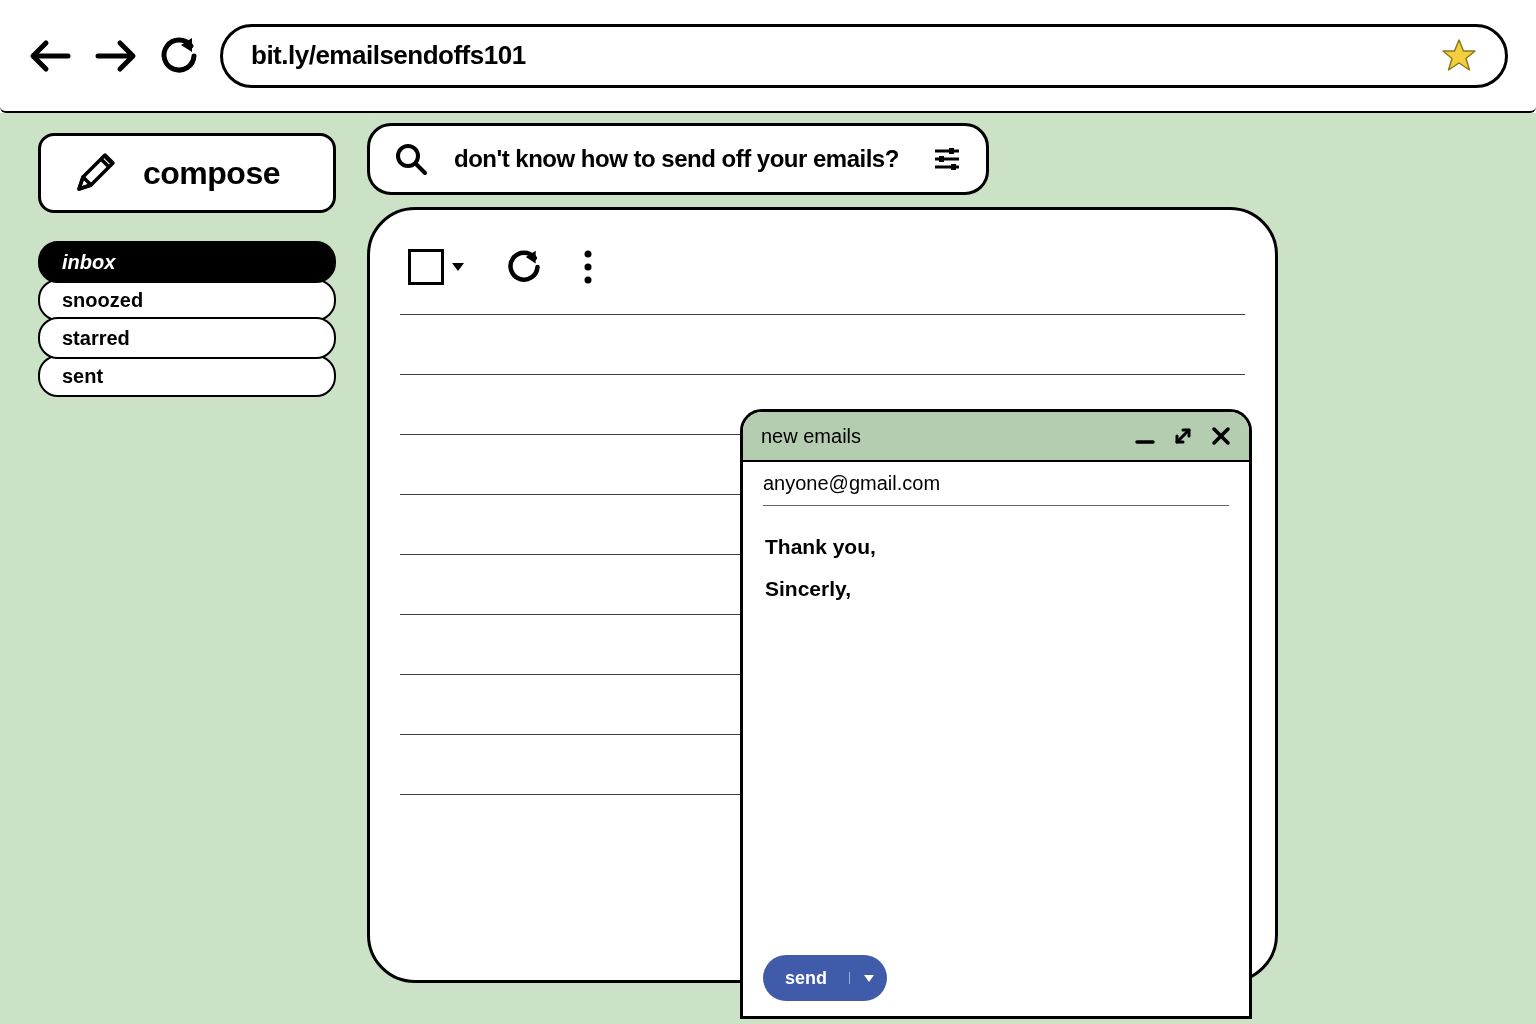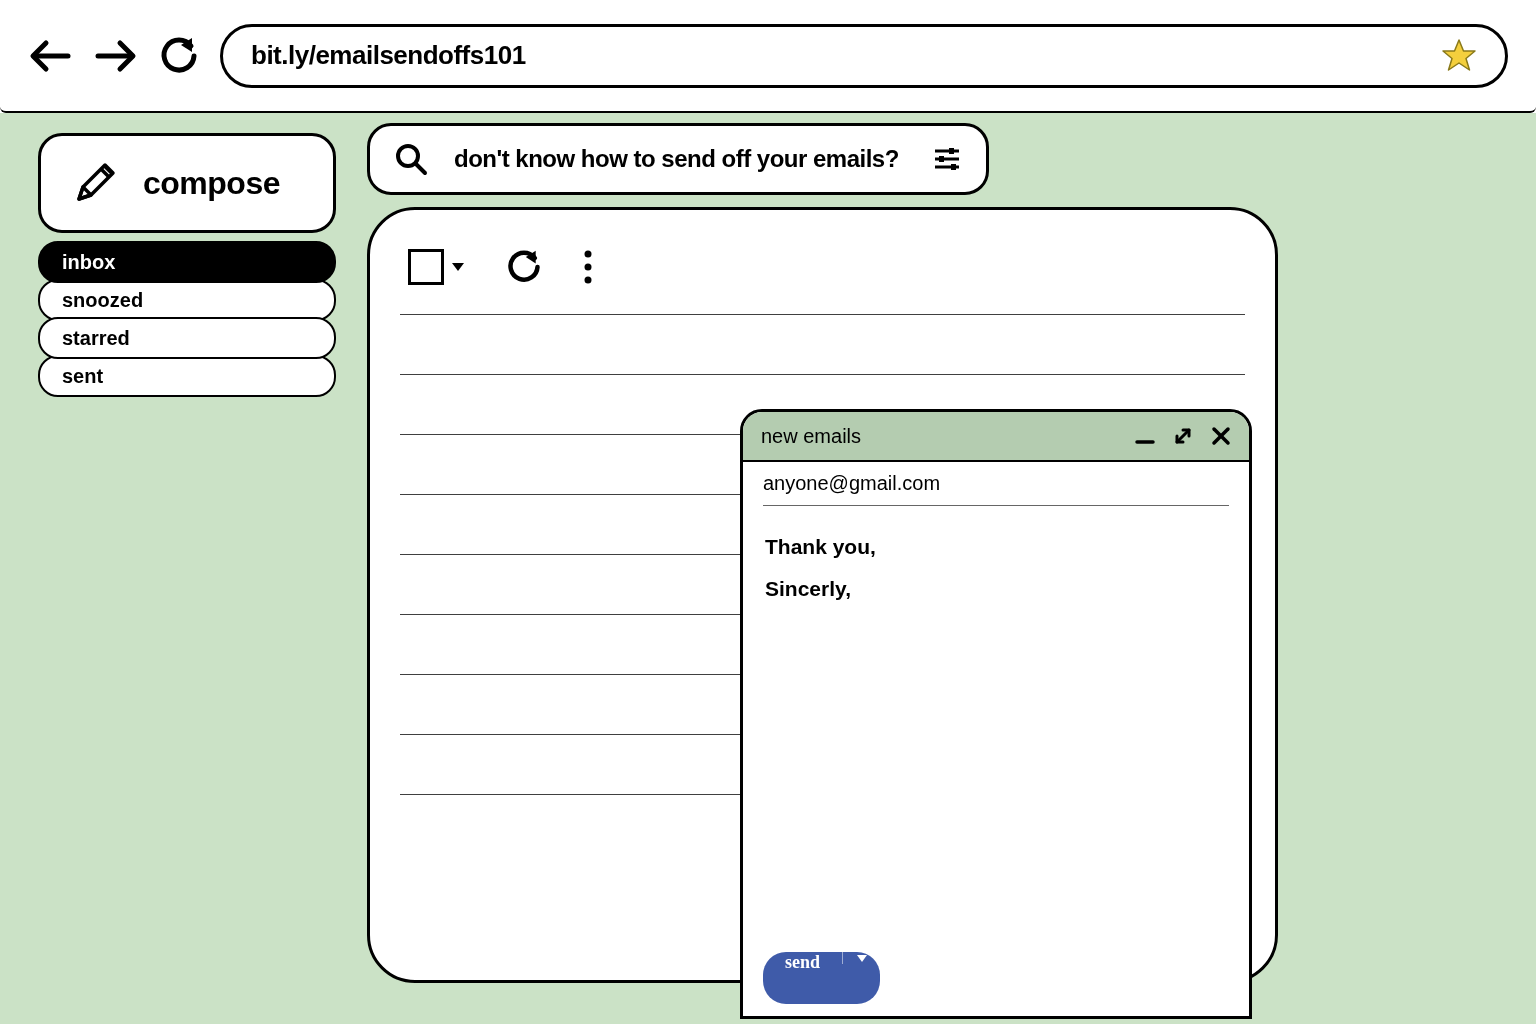--- a/index.html
+++ b/index.html
@@ -25,22 +25,22 @@
   .main-area {
     width: 100%; height: calc(1024px - 113px);
     background: #cbe2c6;
     position: relative;
     padding: 26px 30px;
   }
 
   
   .compose-btn {
     position: absolute; left: 38px; top: 20px;
-    width: 298px; height: 100px;
-    background: #fff; border: 3px solid #000; border-radius: 24px;
+    width: 298px; height: 80px;
+    background: #fff; border: 3px solid #000; border-radius: 16px;
     display: flex; align-items: center; gap: 24px;
     padding-left: 30px;
     font-weight: 800; font-size: 32px; letter-spacing: -0.5px;
     cursor: pointer;
   }
 
   
   .sidebar {
     position: absolute; left: 38px; top: 128px;
     width: 298px;
@@ -102,24 +102,23 @@
   .compose-field {
     height: 44px; margin: 0 20px; border-bottom: 1.5px solid #666;
     display: flex; align-items: center; font-size: 20px;
   }
   .compose-body {
     flex: 1; padding: 20px 22px;
     font-size: 21px; font-weight: 700; line-height: 2.0;
   }
   .send-row { height: 76px; padding: 0 20px; display:flex; align-items:center; }
   .send-btn {
-    display: flex; align-items: flex-start; height: 52px;
+    display: flex; align-items: center; height: 46px;
     background: #3f5ba9; border-radius: 23px; overflow: hidden;
     cursor: pointer;
-    font-family: Liberation Serif, serif;
   }
   .send-main { display:flex; align-items:center; padding: 0 22px; color:#fff; font-weight:700; font-size:18px; }
   .send-drop { width: 38px; display:flex; align-items:center; justify-content:center; border-left: 1.5px solid rgba(255,255,255,0.5); }
 
   svg { display:block; }
 </style>
 </head>
 <body>
 
 <div class="browser-bar">
@@ -157,21 +156,21 @@
     <svg width="48" height="48" viewBox="0 0 48 48">
       <polygon points="8,40 12,28 34,6 42,14 20,36" fill="none" stroke="#000" stroke-width="3.5" stroke-linejoin="round"></polygon>
       <line x1="30" y1="10" x2="38" y2="18" stroke="#000" stroke-width="3.5"></line>
       <polygon points="34,6 42,14 40,16 32,8" fill="#000"></polygon>
       <polygon points="8,40 12,28 20,36" fill="none" stroke="#000" stroke-width="3.5" stroke-linejoin="round"></polygon>
     </svg>
     <span>compose</span>
   </div>
 
   <div class="sidebar" id="sidebar">
-      <div class="sidebar-item active" style="z-index: 10;">
+      <div class="sidebar-item active" style="z-index: 10; font-style: italic;">
         <span>inbox</span>
       </div>
       <div class="sidebar-item" style="z-index: 8;">
         <span>snoozed</span>
       </div>
       <div class="sidebar-item" style="z-index: 9;">
         <span>starred</span>
       </div>
       <div class="sidebar-item" style="z-index: 7;">
         <span>sent</span>

